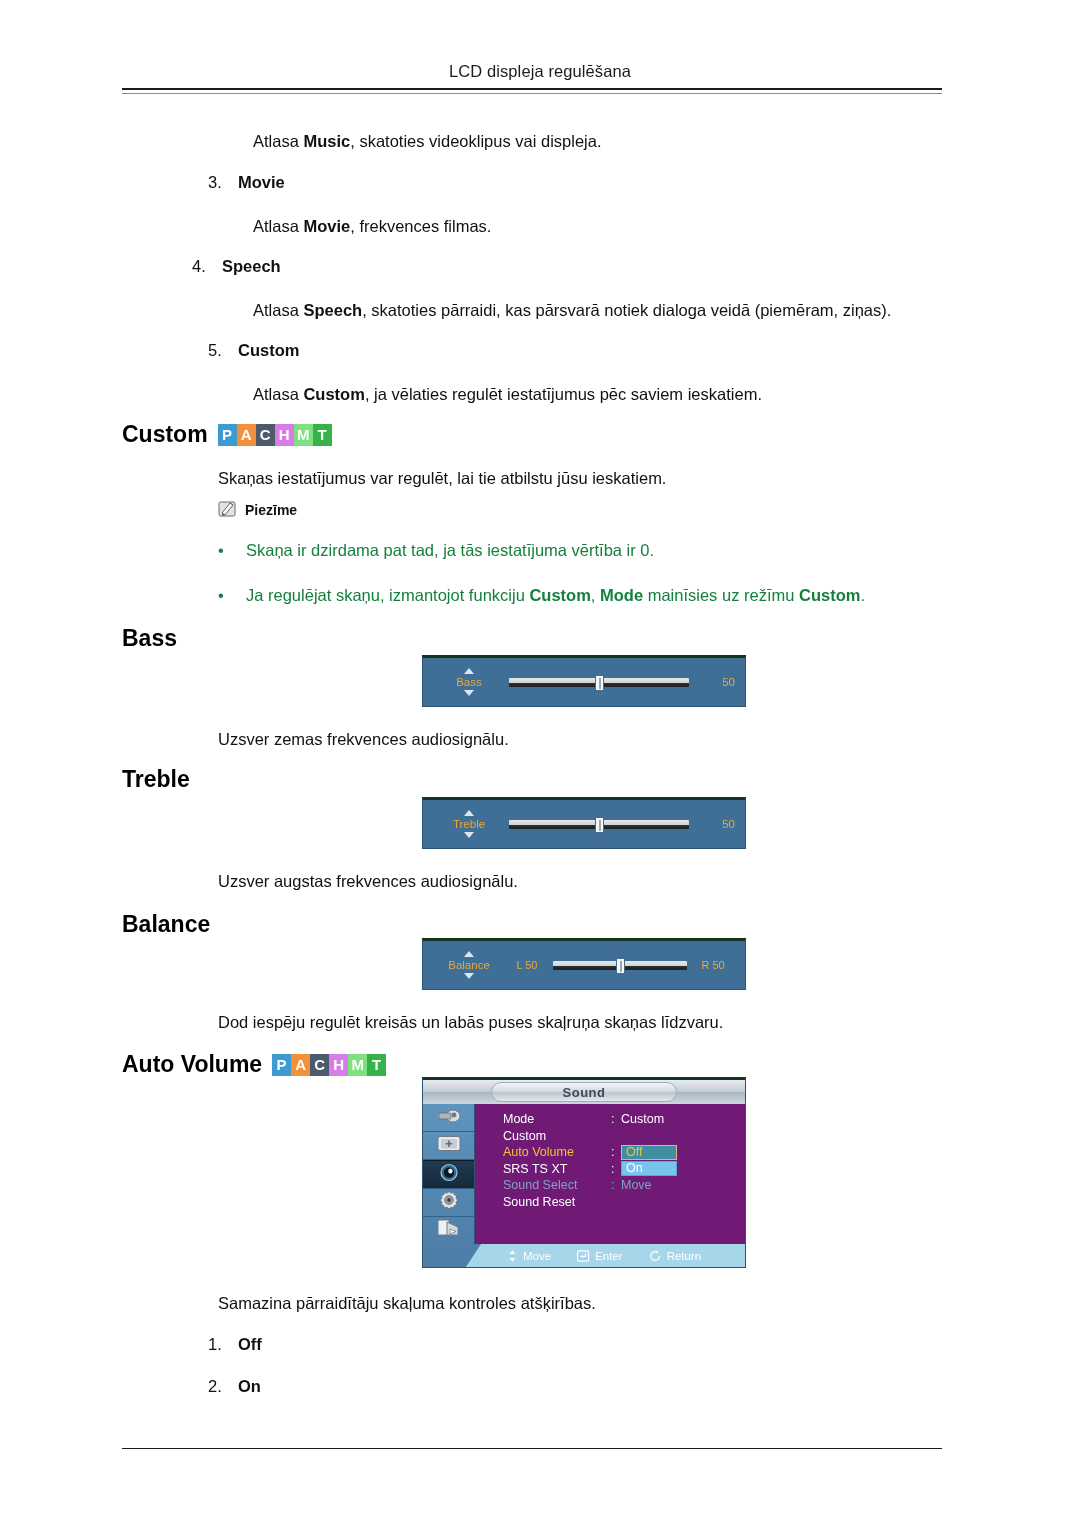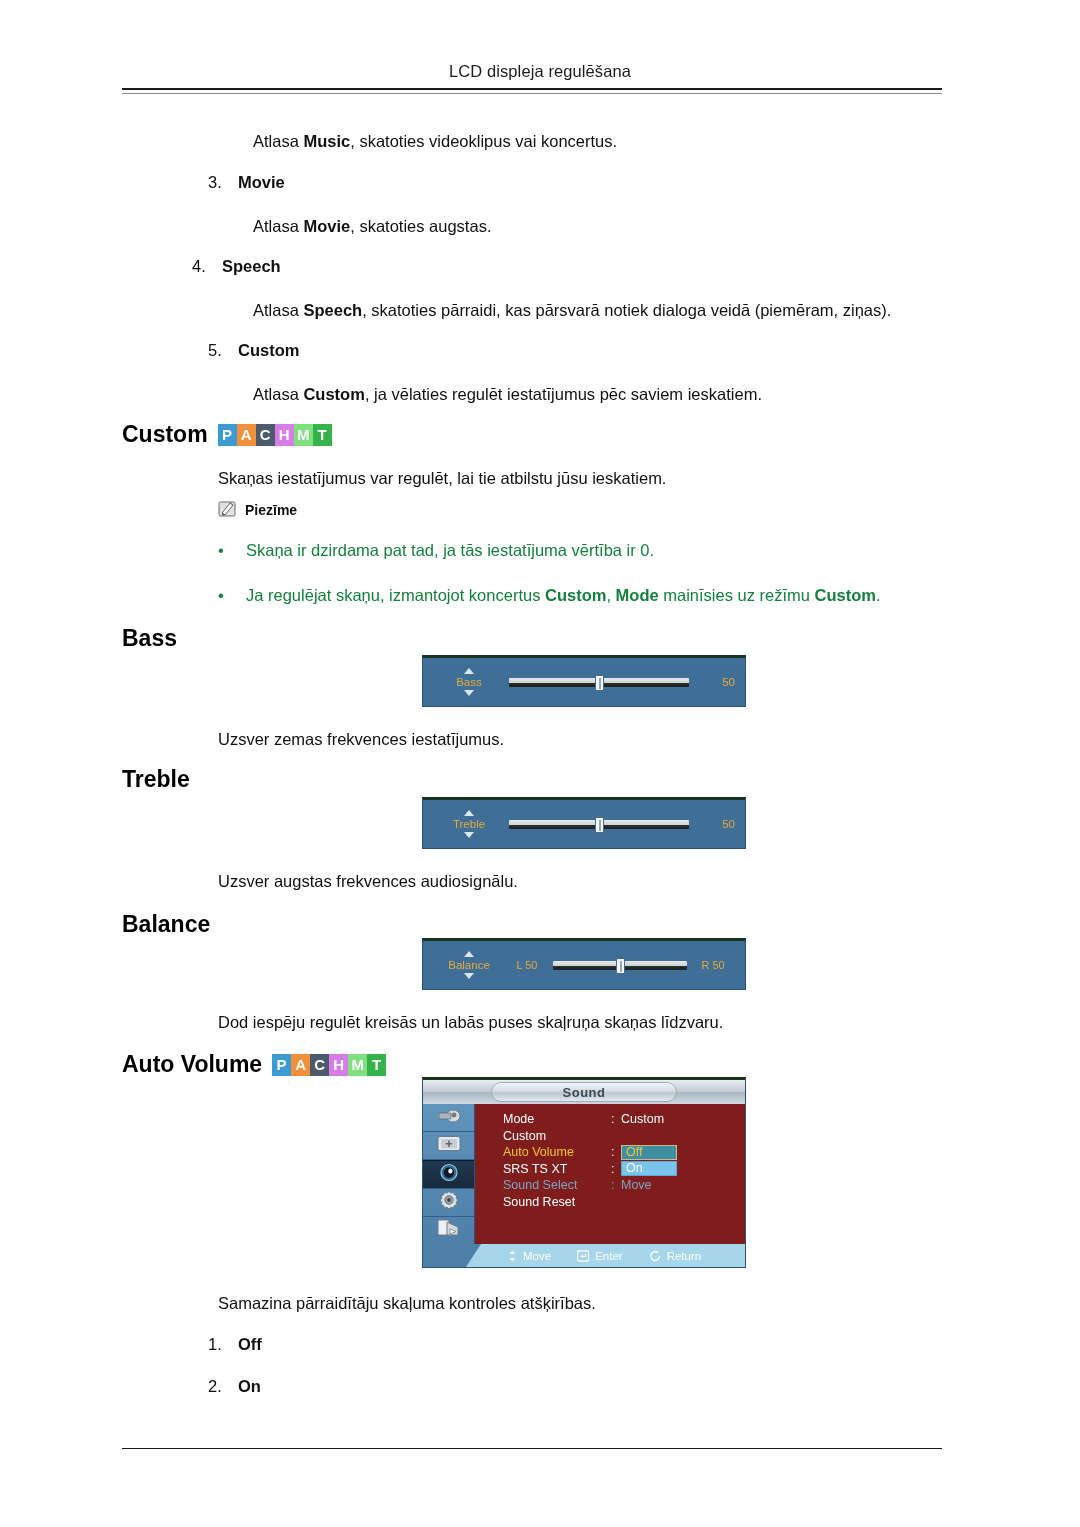--- a/index.html
+++ b/index.html
@@ -204,21 +204,21 @@
     white-space: nowrap;
   }
 
   
   .osd-menu {
     position: absolute;
     left: 422px;
     top: 1077px;
     width: 324px;
     height: 191px;
-    background: #7f1d1d;
+    background: #701a75;
     box-sizing: border-box;
     border-top: 3px solid #16331e;
     border-left: 1px solid #2c5376;
     border-right: 1px solid #2c5376;
     border-bottom: 1px solid #2c5376;
     overflow: hidden;
   }
   .osd-titlebar {
     position: absolute;
     left: 0; top: 0;
@@ -346,28 +346,28 @@
 </style>
 </head>
 <body>
 
 <div class="page">
 
   <div class="header-title">LCD displeja regulēšana</div>
   <div class="header-rule"></div>
 
   <div class="body-text" style="left:253px; top:130px;">
-    <span>Atlasa </span><b>Music</b><span>, skatoties videoklipus vai koncertus.</span>
+    <span>Atlasa </span><b>Music</b><span>, skatoties videoklipus vai displeja.</span>
   </div>
 
   <div class="num-item" style="left:208px; top:173px;">
     <span class="n">3.</span><span class="lbl">Movie</span>
   </div>
   <div class="body-text" style="left:253px; top:215px;">
-    <span>Atlasa </span><b>Movie</b><span>, skatoties augstas.</span>
+    <span>Atlasa </span><b>Movie</b><span>, frekvences filmas.</span>
   </div>
 
   <div class="num-item" style="left:192px; top:257px;">
     <span class="n">4.</span><span class="lbl">Speech</span>
   </div>
   <div class="body-text" style="left:253px; top:299px;">
     <span>Atlasa </span><b>Speech</b><span>, skatoties pārraidi, kas pārsvarā notiek dialoga veidā (piemēram, ziņas).</span>
   </div>
 
   <div class="num-item" style="left:208px; top:341px;">
@@ -401,40 +401,40 @@
       </svg>
     </span>
     <span class="note-label">Piezīme</span>
   </div>
 
   <div class="bullet" style="left:218px; top:541px;">
     <span class="dot">•</span><span>Skaņa ir dzirdama pat tad, ja tās iestatījuma vērtība ir 0.</span>
   </div>
 
   <div class="bullet" style="left:218px; top:586px;">
-    <span class="dot">•</span><span>Ja regulējat skaņu, izmantojot koncertus </span><b>Custom</b><span>, </span><b>Mode</b><span> mainīsies uz režīmu </span><b>Custom</b><span>.</span>
+    <span class="dot">•</span><span>Ja regulējat skaņu, izmantojot funkciju </span><b>Custom</b><span>, </span><b>Mode</b><span> mainīsies uz režīmu </span><b>Custom</b><span>.</span>
   </div>
 
   <div class="section-h" style="left:122px; top:625px;">
     <span>Bass</span>
   </div>
 
   <div class="osd-slider" style="left:422px; top:655px; width:324px; height:52px;">
     <div class="spin">
       <span class="arrow-up"></span>
       <span class="sp-label">Bass</span>
       <span class="arrow-dn"></span>
     </div>
     <div class="track">
       <span class="knob" style="left:calc(50% - 4.5px);"></span>
     </div>
     <div class="val-right">50</div>
   </div>
 
-  <div class="body-text" style="left:218px; top:728px;">Uzsver zemas frekvences iestatījumus.</div>
+  <div class="body-text" style="left:218px; top:728px;">Uzsver zemas frekvences audiosignālu.</div>
 
   <div class="section-h" style="left:122px; top:766px;">
     <span>Treble</span>
   </div>
 
   <div class="osd-slider" style="left:422px; top:797px; width:324px; height:52px;">
     <div class="spin">
       <span class="arrow-up"></span>
       <span class="sp-label">Treble</span>
       <span class="arrow-dn"></span>

